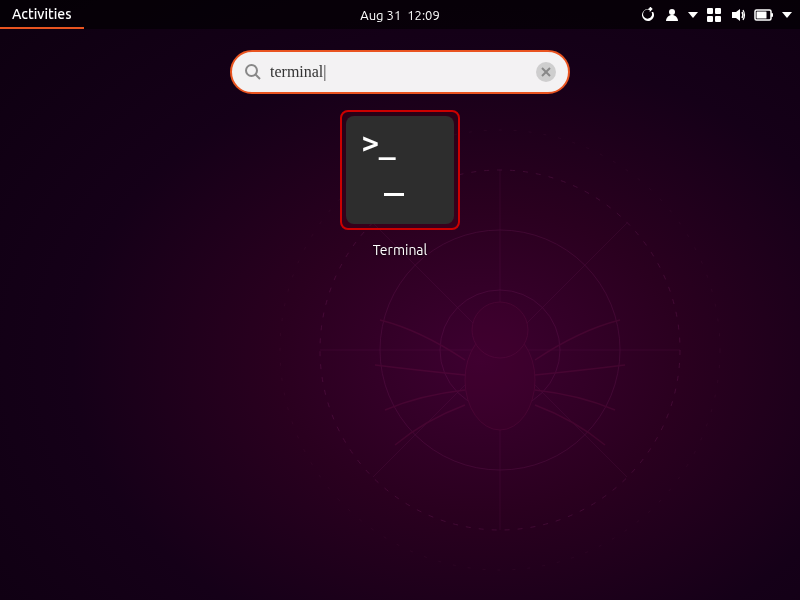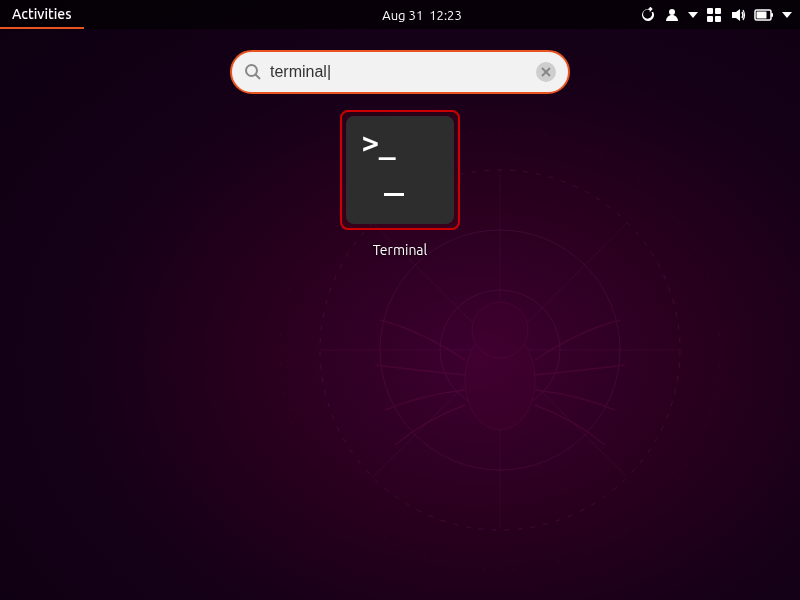--- a/index.html
+++ b/index.html
@@ -66,21 +66,20 @@
 
     .topbar-center {
       display: flex;
       align-items: center;
       gap: 6px;
       color: white;
       font-size: 13px;
       position: absolute;
       left: 50%;
       transform: translateX(-50%);
-      margin-left: 22px;
     }
 
     .topbar-right {
       display: flex;
       align-items: center;
       gap: 8px;
       padding-right: 8px;
     }
 
     .topbar-icon {
@@ -120,21 +119,21 @@
       align-items: center;
     }
 
     .search-input {
       flex: 1;
       border: none;
       background: transparent;
       font-size: 16px;
       color: #333;
       outline: none;
-      font-family: Liberation Sans, sans-serif;
+      font-family: Liberation Serif, serif;
     }
 
     .search-clear {
       color: #888;
       cursor: pointer;
       font-size: 16px;
       display: flex;
       align-items: center;
       background: rgba(0,0,0,0.15);
       border-radius: 50%;
@@ -245,21 +244,21 @@
 
 <div class="topbar">
   <div class="topbar-left">
     <div class="activities-btn">
       <span>Activities</span>
     </div>
   </div>
 
   <div class="topbar-center">
     <span>Aug 31</span>
-    <span>12:23</span>
+    <span>12:09</span>
   </div>
 
   <div class="topbar-right">
 
     <div class="topbar-icon">
       <svg width="16" height="16" viewBox="0 0 16 16" fill="white">
         <path d="M8 2a6 6 0 1 0 5.2 3H11.5a4.5 4.5 0 1 1-1.8-1.8V5l3-3-3-3v2A6 6 0 0 0 8 2z"></path>
       </svg>
     </div>
 

